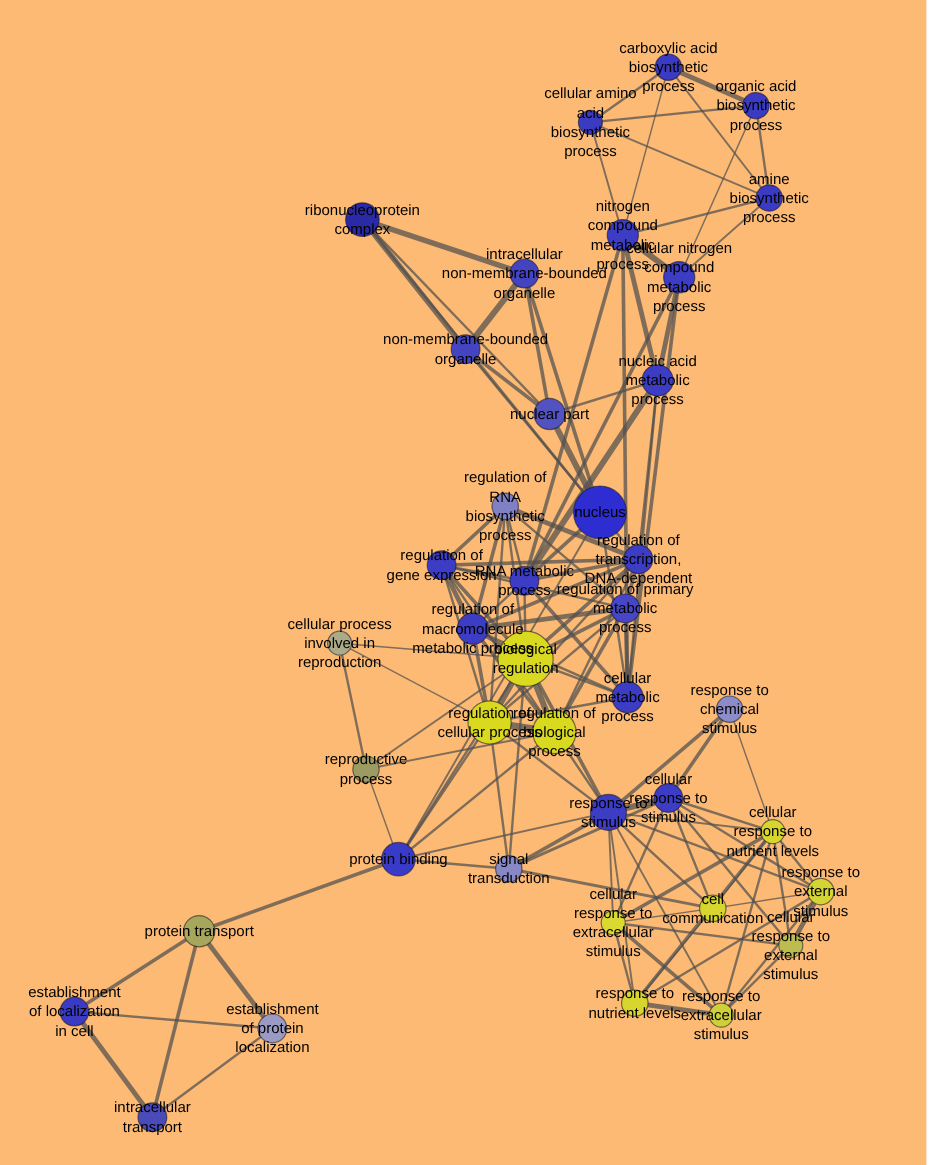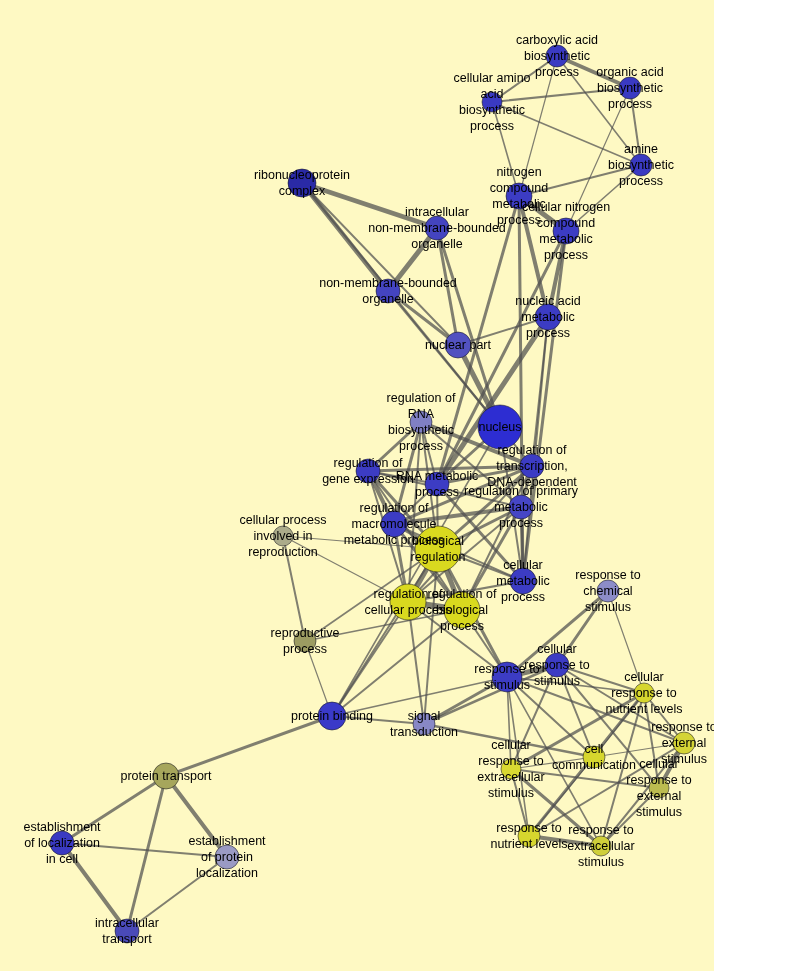--- a/index.html
+++ b/index.html
@@ -2,23 +2,23 @@
 <html><head>
 <meta charset="utf-8">
 <style>
   html, body {
     margin: 0;
     padding: 0;
     background: #ffffff;
   }
   .canvas {
     position: relative;
-    width: 714px;
+    width: 772px;
     height: 971px;
-    background: #fef9c3;
+    background: #fdba74;
     overflow: hidden;
   }
   svg {
     display: block;
     width: 786px;
     height: 971px;
   }
   svg text {
     font-family: "Liberation Sans", "DejaVu Sans", sans-serif;
     fill: #000000;

